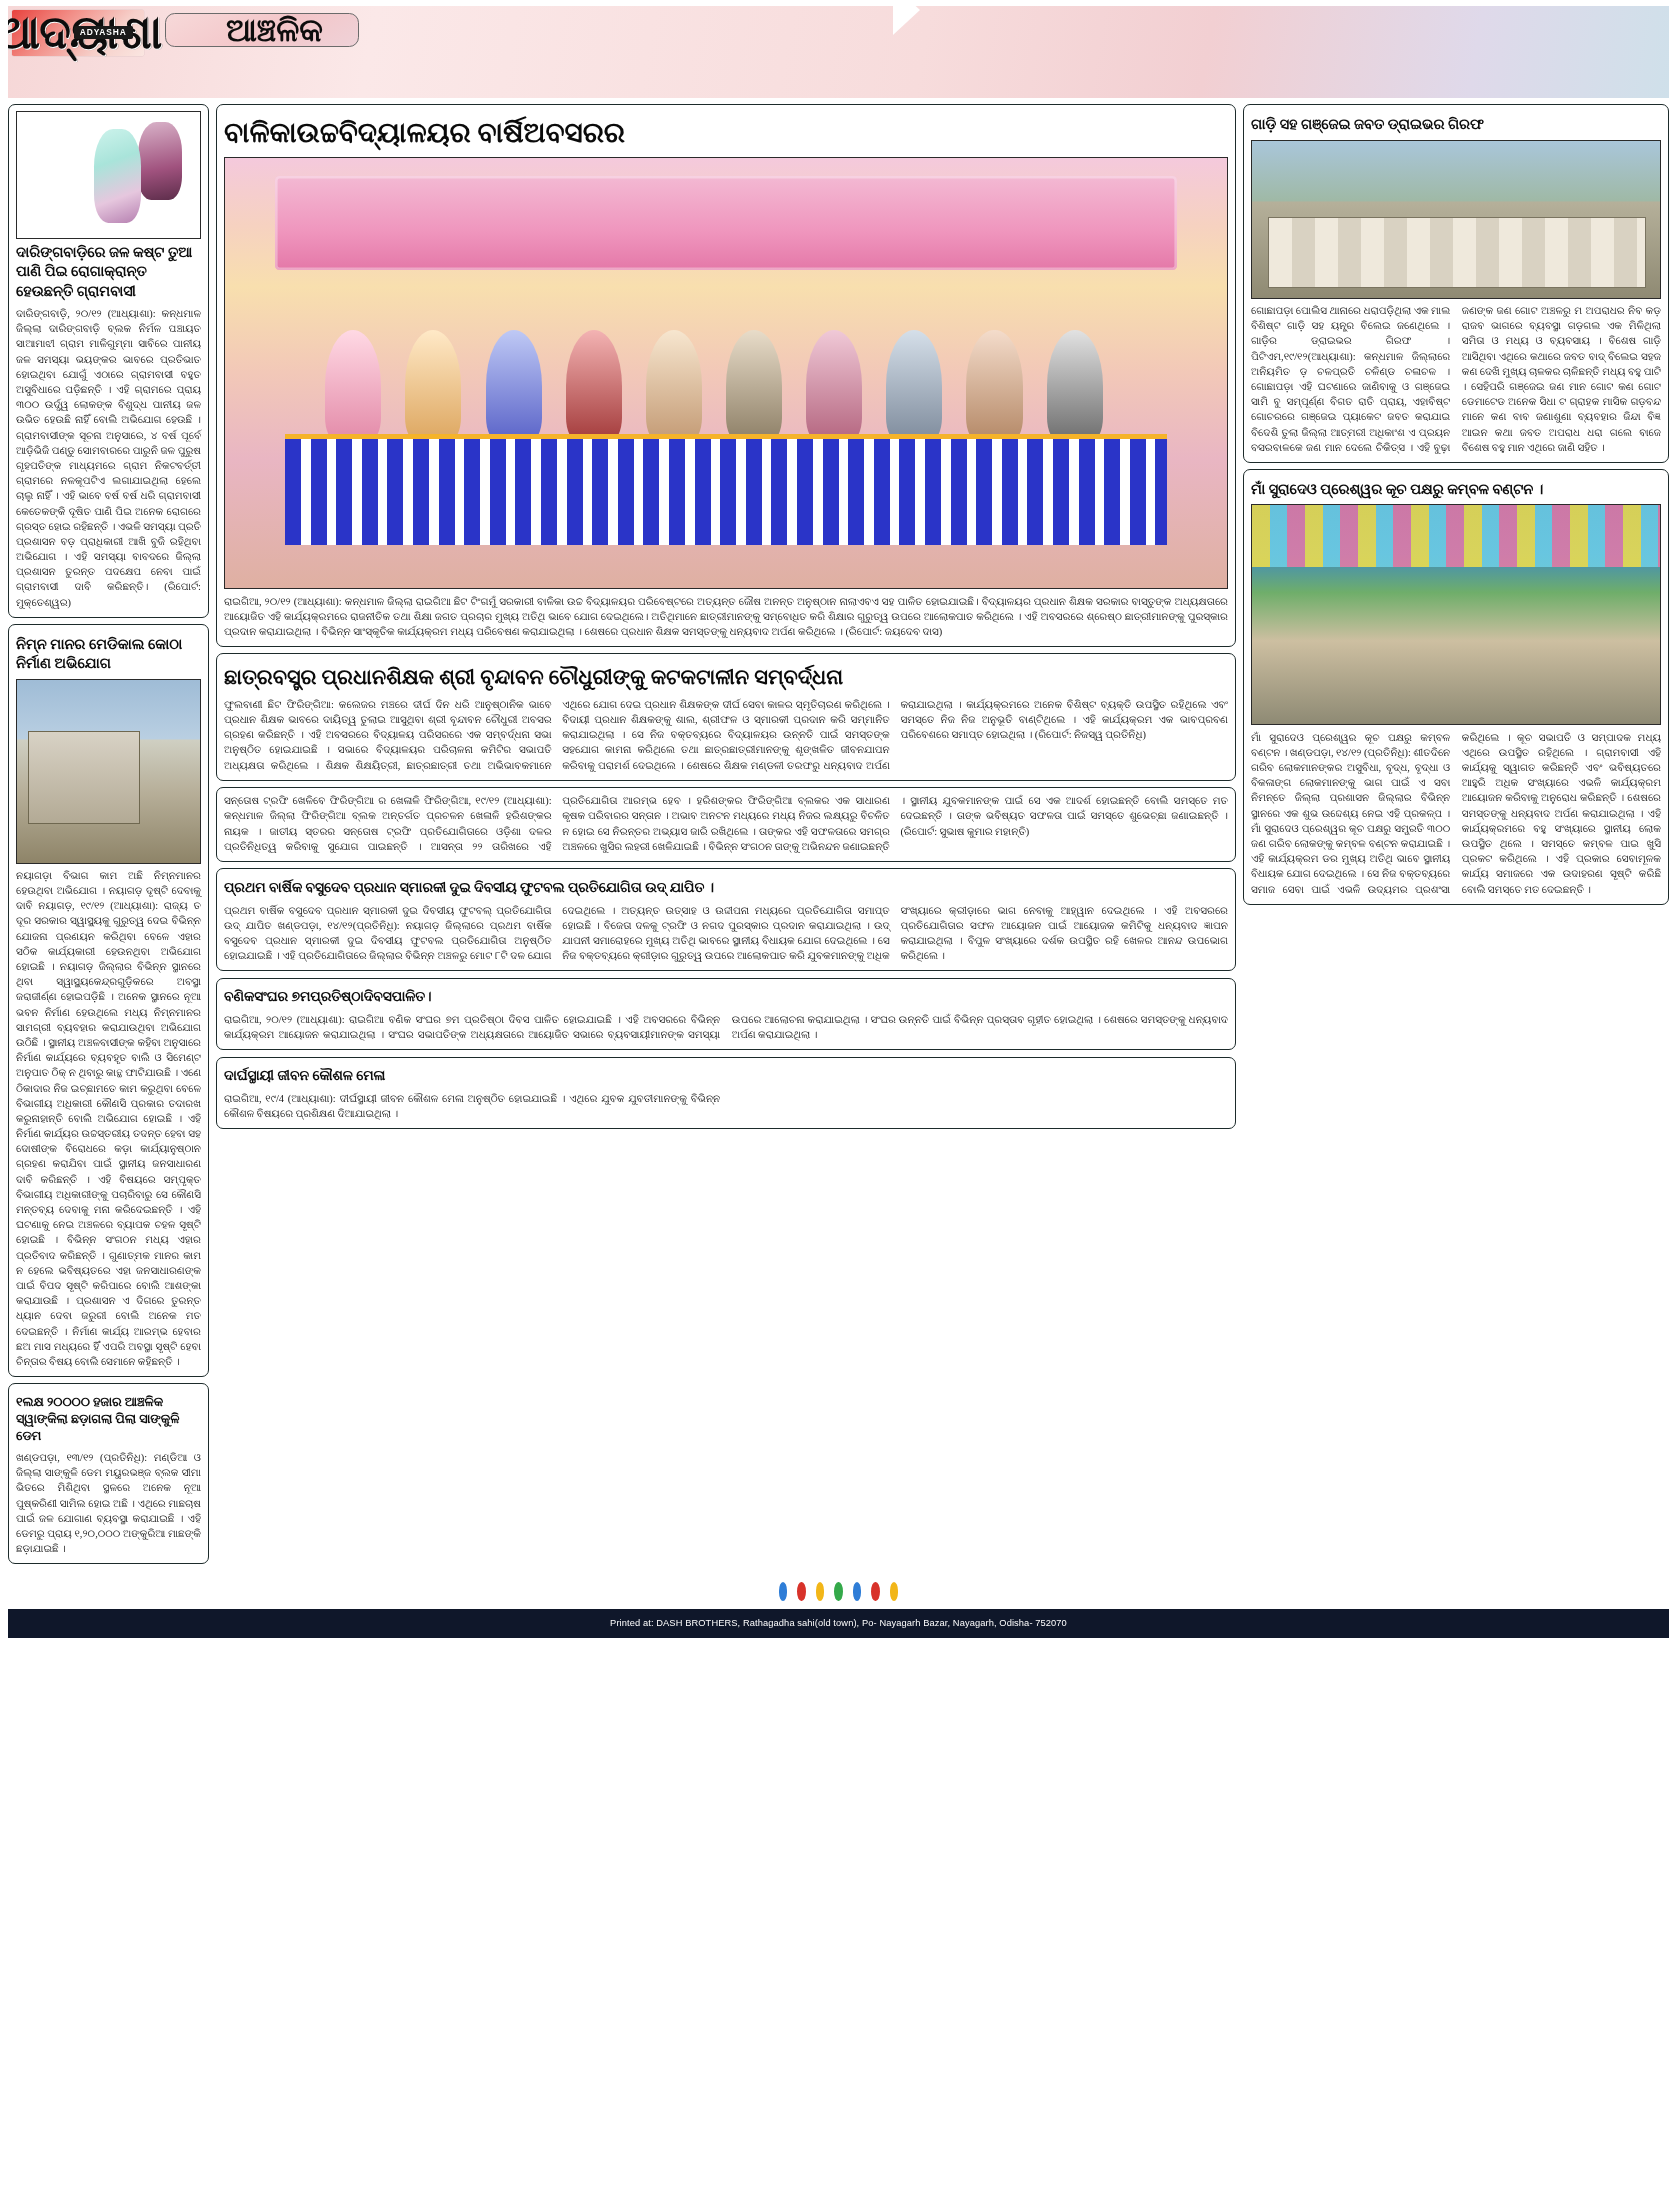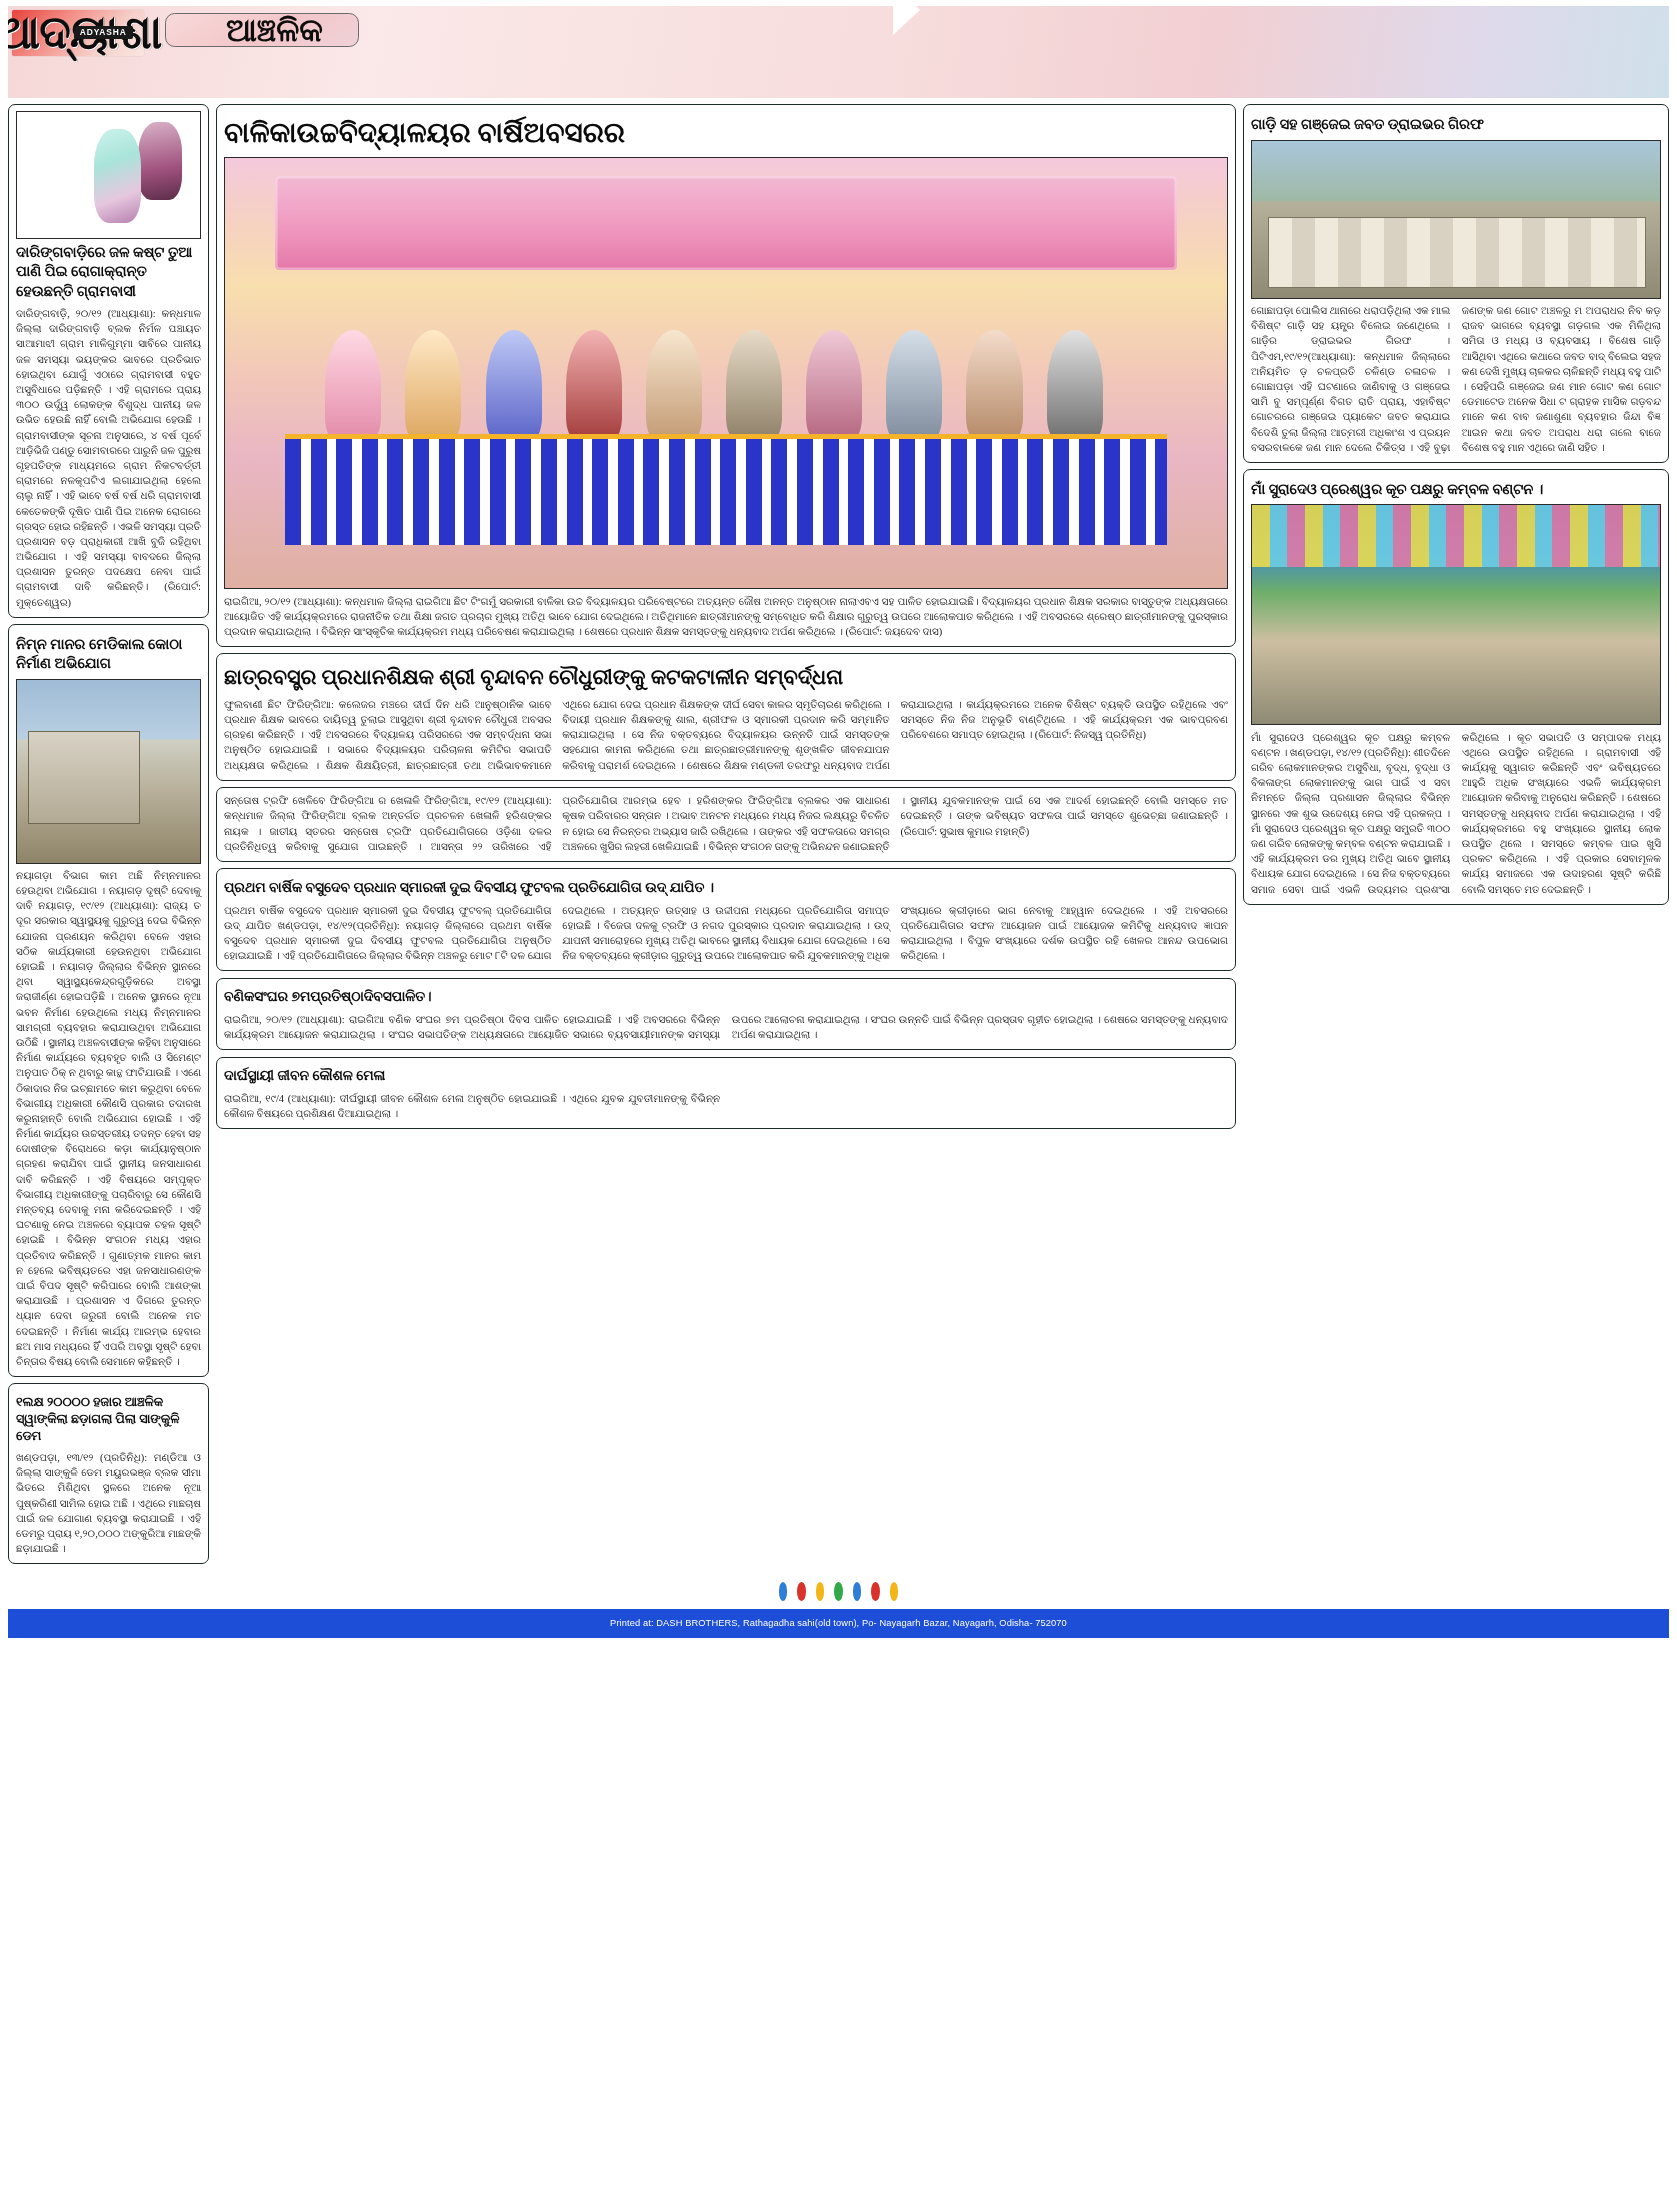--- a/index.html
+++ b/index.html
@@ -287,21 +287,21 @@
   }
 
   
   .dots {
     display:flex; justify-content:center; gap: 9.7px;
     margin: 11.5px 0 8px 0;
   }
   .dot { width: 8.8px; height: 19.4px; border-radius: 50%; }
 
   .footbar {
-    background: #1d4ed8;
+    background: #0f172a;
     color: #fff;
     text-align: center;
     font-size: 9.3px;
     padding: 8.8px 0 9.7px 0;
     margin: 0 8px 4.4px 8px;
     letter-spacing: 0.1px;
   }
 </style>
 </head>
 <body>

